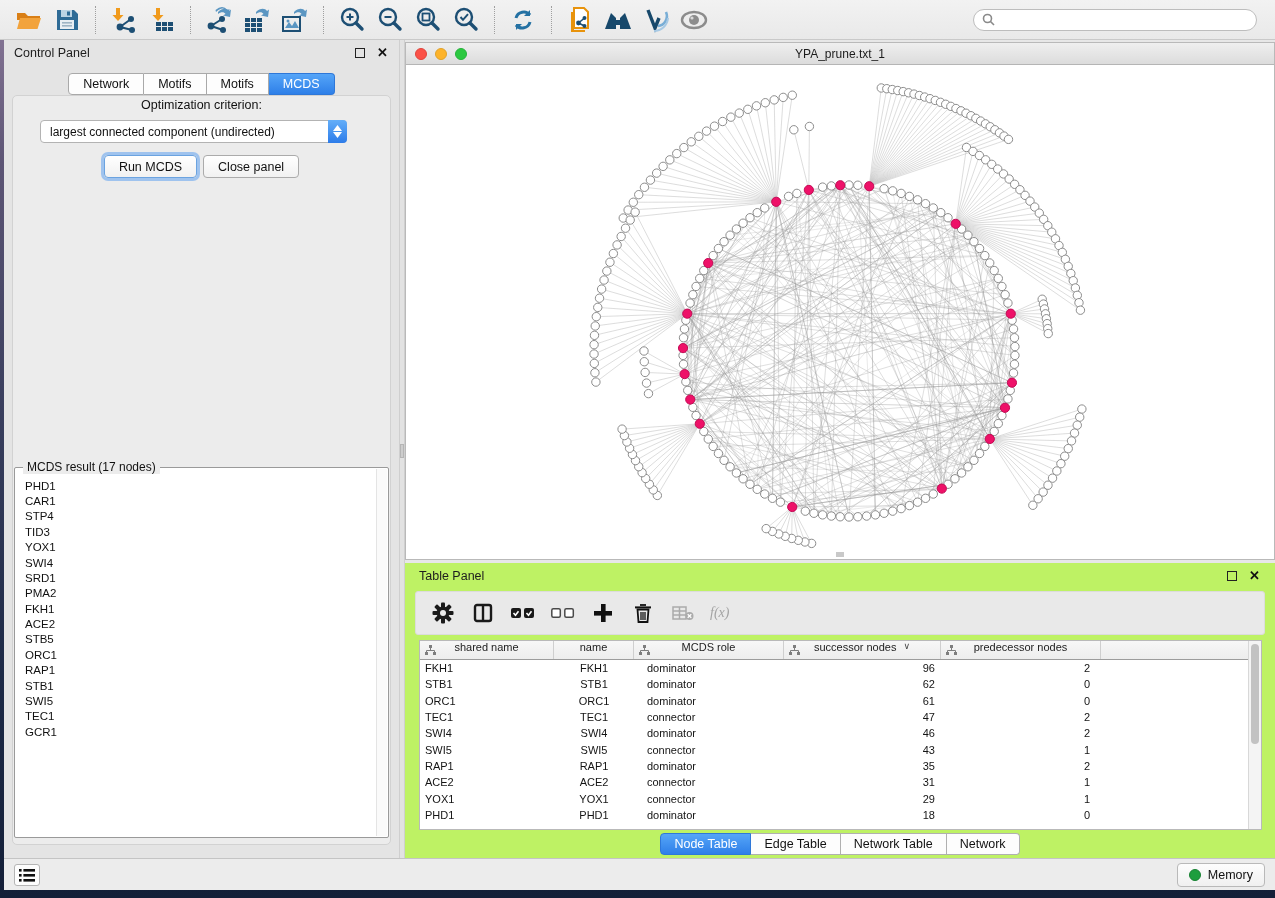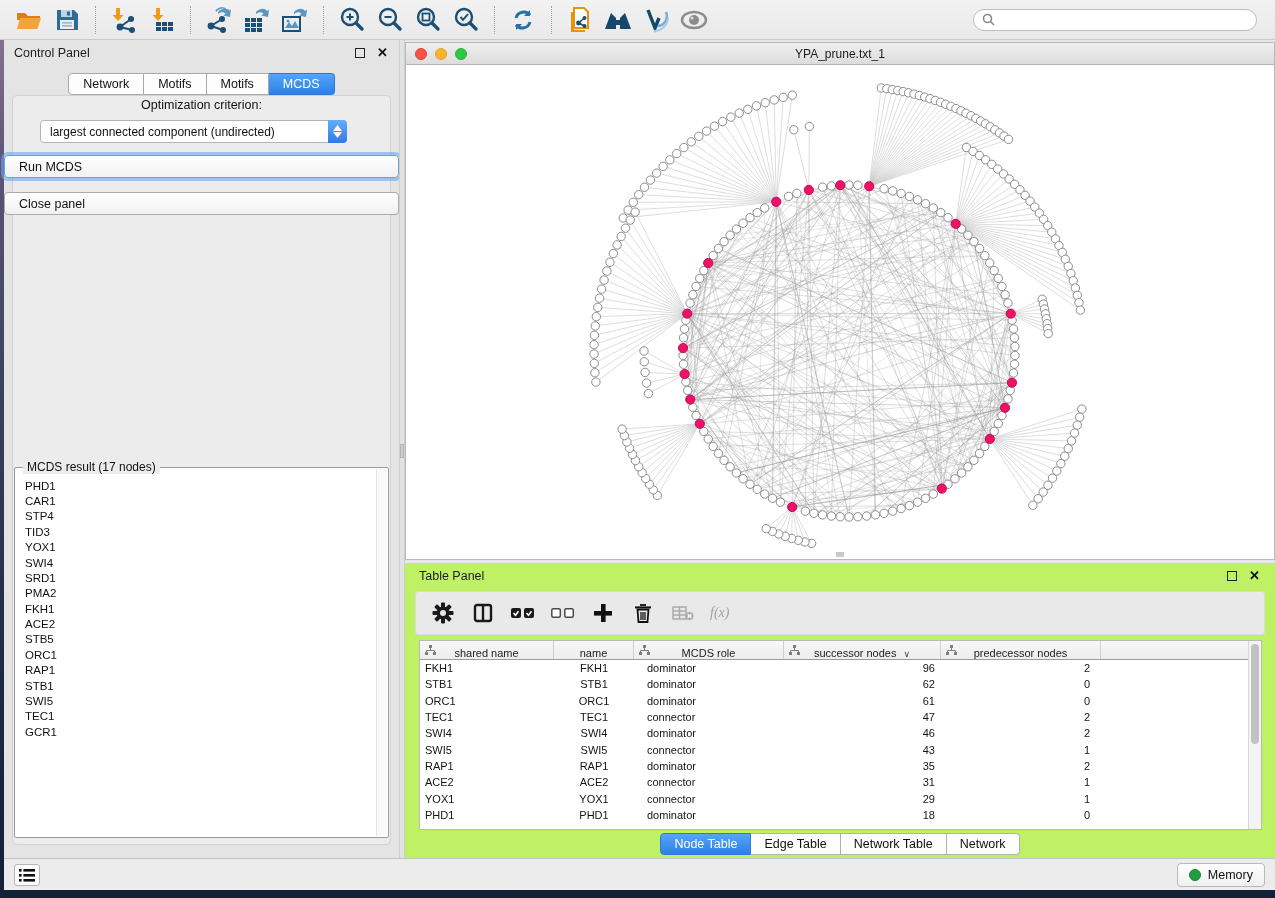--- a/index.html
+++ b/index.html
@@ -52,21 +52,21 @@
     background:#fff; border:1px solid #b3b3b3; border-radius:4px;
     display:flex; align-items:center; font-size:12px; color:#111;
   }
   .opt-select .sel-text { padding-left:9px; flex:1; }
   .sel-btn {
     width:19px; height:23px; margin:-1px; border-radius:0 4px 4px 0;
     background:linear-gradient(180deg,#63aef9,#2d7ce9);
     display:flex; flex-direction:column; align-items:center; justify-content:center; gap:1px;
   }
   .sel-btn svg { display:block; }
-  .cp-buttons { position:absolute; top:115px; left:0; width:100%; display:flex; justify-content:center; gap:14px;flex-direction:column; }
+  .cp-buttons { position:absolute; top:115px; left:0; width:100%; display:flex; justify-content:center; gap:6px; }
   .btn {
     height:23px; padding:0 14px; background:linear-gradient(180deg,#ffffff,#f1f1f1);
     border:1px solid #ababab; border-radius:4px; font-size:12.5px; color:#111;
     display:flex; align-items:center;
   }
   .btn.focused { box-shadow:0 0 0 3px rgba(108,168,240,.6); border-color:#6ba3e0; }
   .result-box {
     position:absolute; left:10px; top:427px; width:375px; height:371px;
     background:#fff; border:1px solid #9a9a9a; border-radius:2px;
   }
@@ -96,21 +96,21 @@
   .net-title { position:absolute; left:0; right:0; text-align:center; font-size:12px; color:#1c1c1c; }
   .net-canvas { position:absolute; left:0; top:22px; width:868px; height:494px; background:#fff; }
   .net-resize { position:absolute; left:431px; top:512px; width:8px; height:5px; background:#c9c9c9; }
   
   .table-panel { position:absolute; left:0; top:523px; width:870px; height:295px; background:#bef264; }
   .tp-toolbar { position:absolute; left:10px; top:28px; right:10px; height:44px; background:#e9e9e9; border:1px solid #dcdcdc; border-radius:3px; display:flex; align-items:center; padding-left:14px; gap:14px;}
   .tp-ic { width:26px; height:26px; display:flex; align-items:center; justify-content:center; }
   .fx-label { font-family:"Liberation Serif",serif; font-style:italic; font-size:14px; color:#a3a3a3; }
   .tp-table { position:absolute; left:14px; top:77px; width:843px; height:190px; background:#fff; border:1px solid #b9b9b9; }
   .thead { position:absolute; left:0; top:0; right:13px; height:19px; background:linear-gradient(180deg,#f7f7f7,#ededed); border-bottom:1px solid #9c9c9c; display:flex; }
-  .th { position:relative; height:100%; border-right:1px solid #cfcfcf; display:flex; align-items:flex-end; justify-content:center; gap:5px; font-size:11px; color:#222; }
+  .th { position:relative; height:100%; border-right:1px solid #cfcfcf; display:flex; align-items:flex-start; justify-content:center; gap:5px; font-size:11px; color:#222; }
   .th .attr-ic { position:absolute; left:5px; top:4px; }
   .chev { font-size:9px; color:#444; margin-left:2px; }
   .tbody { position:absolute; left:0; top:19px; right:13px; bottom:0; overflow:hidden; }
   .trow { display:flex; height:16.3px; align-items:center; }
   .td { font-size:11px; color:#141414; white-space:nowrap; overflow:hidden; }
   .td.c1 { width:134px; padding-left:5px; }
   .td.c2 { width:80px; text-align:center; }
   .td.c3 { width:150px; padding-left:13px; }
   .td.c4 { width:157px; text-align:right; padding-right:6px; }
   .td.c5 { width:160px; text-align:right; padding-right:11px; }

